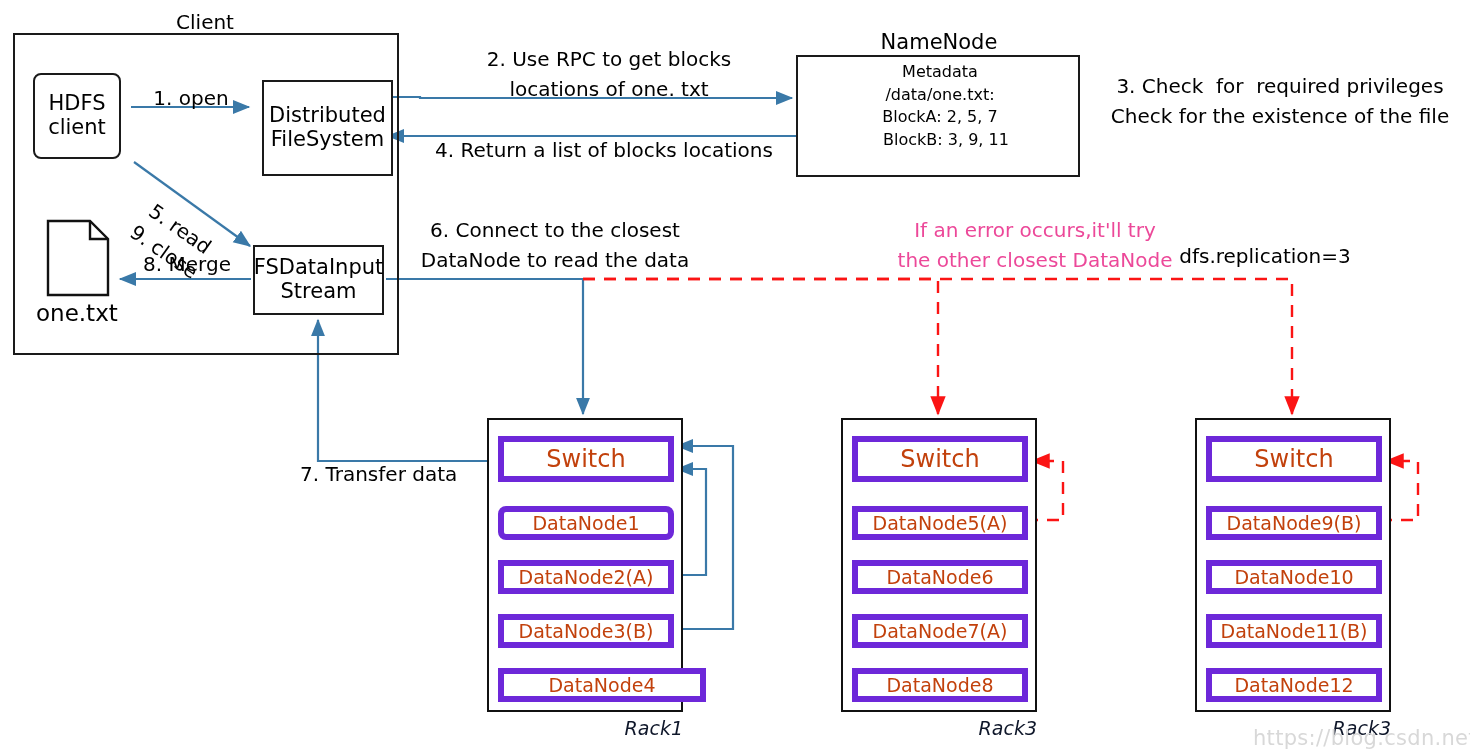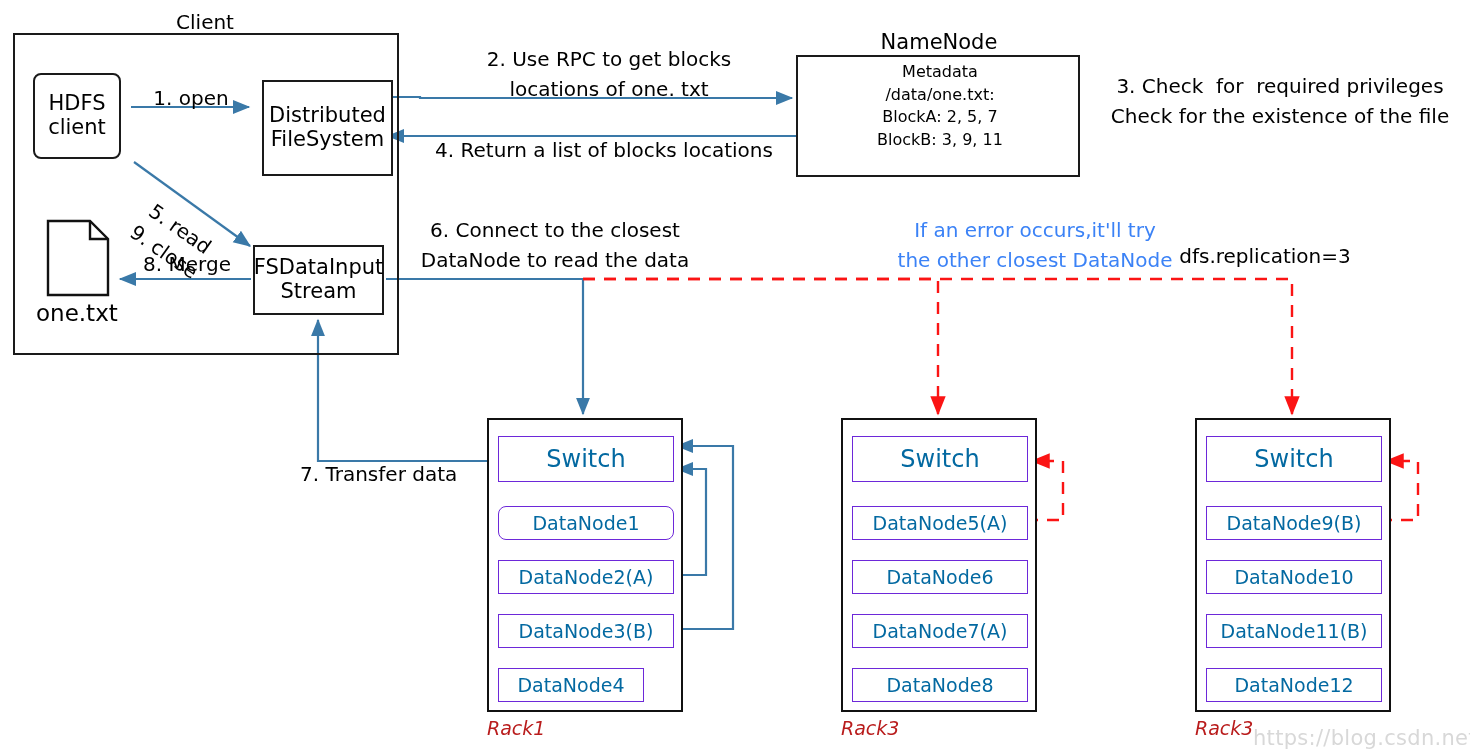--- a/index.html
+++ b/index.html
@@ -40,21 +40,21 @@
   .outline-only { background: transparent; }
 
   
   .txt {
     position: absolute;
     color: #000000;
     line-height: 1.2;
     white-space: pre;
     text-align: center;
   }
-  .txt.red { color: #3b82f6; }
+  .txt.red { color: #ec4899; }
 
   
   .f-client-title { font-size: 20px; }
   .f-node        { font-size: 21px; }
   .f-nn-title    { font-size: 21px; }
   .f-meta        { font-size: 16px; line-height: 1.42; }
   .f-step        { font-size: 20px; }
   .f-switch      { font-size: 24px; }
   .f-dn          { font-size: 19px; }
   .f-rack        { font-size: 19px; font-style: italic; }
@@ -71,31 +71,31 @@
   
   .rack {
     position: absolute;
     box-sizing: border-box;
     border: 2px solid #111111;
     background: #ffffff;
   }
   .rack .slot {
     position: absolute;
     box-sizing: border-box;
-    border: 1px solid #6d28d9;
+    border: 6px solid #6d28d9;
     background: #ffffff;
     display: flex;
     align-items: center;
     justify-content: center;
-    color: #0369a1;
+    color: #c2410c;
   }
   .rack-label {
     position: absolute;
-    text-align: left;
-    color: #b91c1c;
+    text-align: right;
+    color: #0f172a;
   }
 
   .watermark {
     position: absolute;
     color: #d8d8d8;
     font-size: 21px;
     letter-spacing: 0.3px;
     white-space: pre;
   }
 </style>
@@ -164,21 +164,21 @@
     <path d="M44,2 L44,20 L62,20" fill="none" stroke="#111111" stroke-width="2.4"></path>
   </svg>
   <div class="txt f-filename" style="left:36px; top:300px; width:86px; text-align:left;">one.txt</div>
 
   <div class="txt f-nn-title" style="left:866px; top:30px; width:146px;">NameNode</div>
 
   <div class="box outline-only" style="left:796px; top:55px; width:284px; height:122px; display:block;">
     <div class="txt f-meta" style="left:0; top:4px; width:284px; position:relative;">Metadata</div>
     <div class="txt f-meta" style="position:relative; left:0; top:4px; width:284px;">/data/one.txt:</div>
     <div class="txt f-meta" style="position:relative; left:0; top:4px; width:284px;">BlockA: 2, 5, 7</div>
-    <div class="txt f-meta" style="position:relative; left:0; top:4px; width:284px;">BlockB: 3, 9, 11</div>
+    <div class="txt f-meta" style="position:relative; left:0; top:4px; width:284px;padding-left:6px;">BlockB: 3, 9, 11</div>
   </div>
 
   <div class="txt f-step" style="left:136px; top:86px; width:110px;">1. open</div>
 
   <div class="txt f-step" style="left:444px; top:45px; width:330px; line-height:1.48;">2. Use RPC to get blocks
 locations of one. txt</div>
 
   <div class="txt f-step" style="left:1100px; top:72px; width:360px; line-height:1.48;">3. Check  for  required privileges
 Check for the existence of the file</div>
 
@@ -198,21 +198,21 @@
   <div class="txt f-annot" style="left:1120px; top:196px; width:290px;margin-top:48px;">dfs.replication=3</div>
 
   <div class="txt f-annot red" style="left:790px; top:216px; width:490px; line-height:1.48;">If an error occurs,it'll try
 the other closest DataNode</div>
 
   <div class="rack" style="left:487px; top:418px; width:196px; height:294px;">
     <div class="slot f-switch" style="left:9px; top:16px; width:176px; height:46px;">Switch</div>
     <div class="slot f-dn" style="left:9px; top:86px; width:176px; height:34px;border-radius:8px;">DataNode1</div>
     <div class="slot f-dn" style="left:9px; top:140px; width:176px; height:34px;">DataNode2(A)</div>
     <div class="slot f-dn" style="left:9px; top:194px; width:176px; height:34px;">DataNode3(B)</div>
-    <div class="slot f-dn" style="left:9px; top:248px; width:146px; height:34px;">DataNode4</div>
+    <div class="slot f-dn" style="left:9px; top:248px; width:208px; height:34px;">DataNode4</div>
   </div>
   <div class="txt f-rack rack-label" style="left:487px; top:717px; width:196px;">Rack1</div>
 
   <div class="rack" style="left:841px; top:418px; width:196px; height:294px;">
     <div class="slot f-switch" style="left:9px; top:16px; width:176px; height:46px;">Switch</div>
     <div class="slot f-dn" style="left:9px; top:86px; width:176px; height:34px;">DataNode5(A)</div>
     <div class="slot f-dn" style="left:9px; top:140px; width:176px; height:34px;">DataNode6</div>
     <div class="slot f-dn" style="left:9px; top:194px; width:176px; height:34px;">DataNode7(A)</div>
     <div class="slot f-dn" style="left:9px; top:248px; width:176px; height:34px;">DataNode8</div>
   </div>

